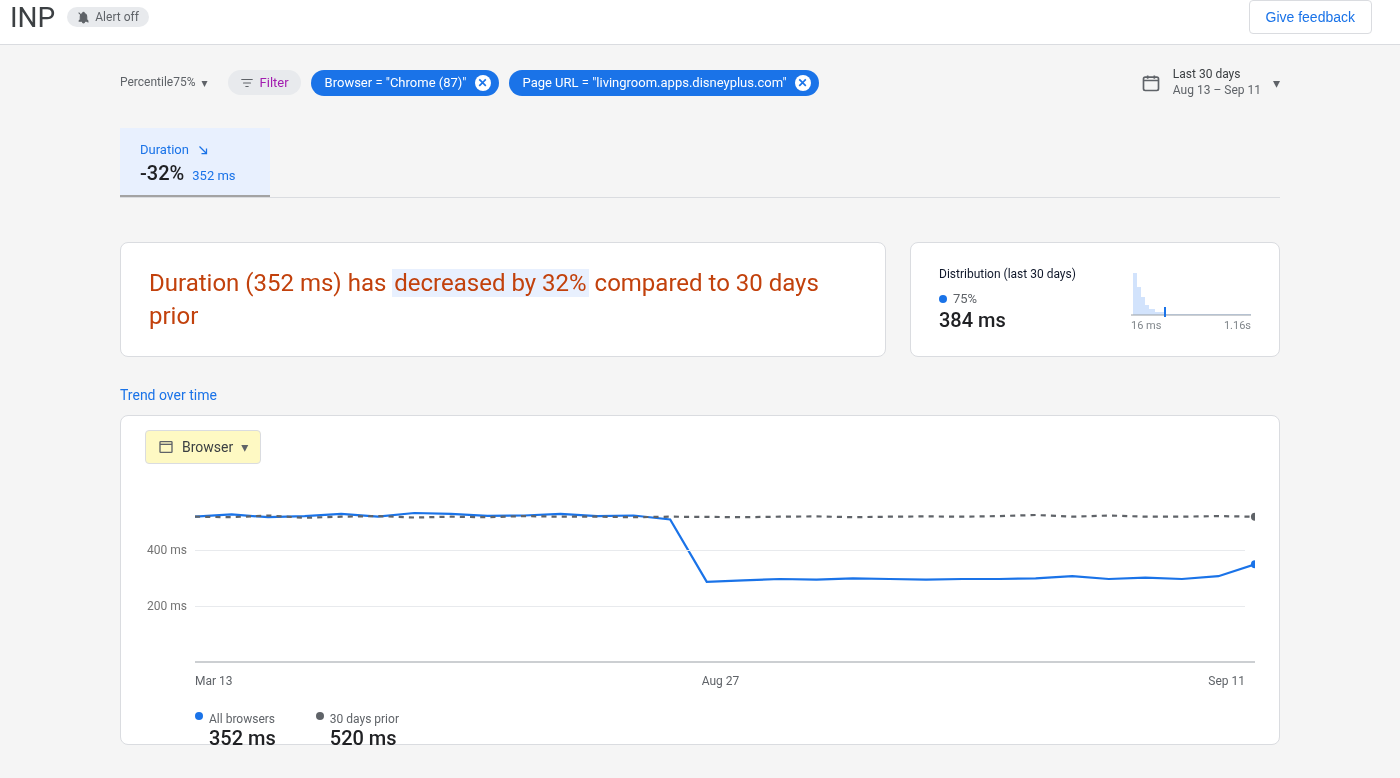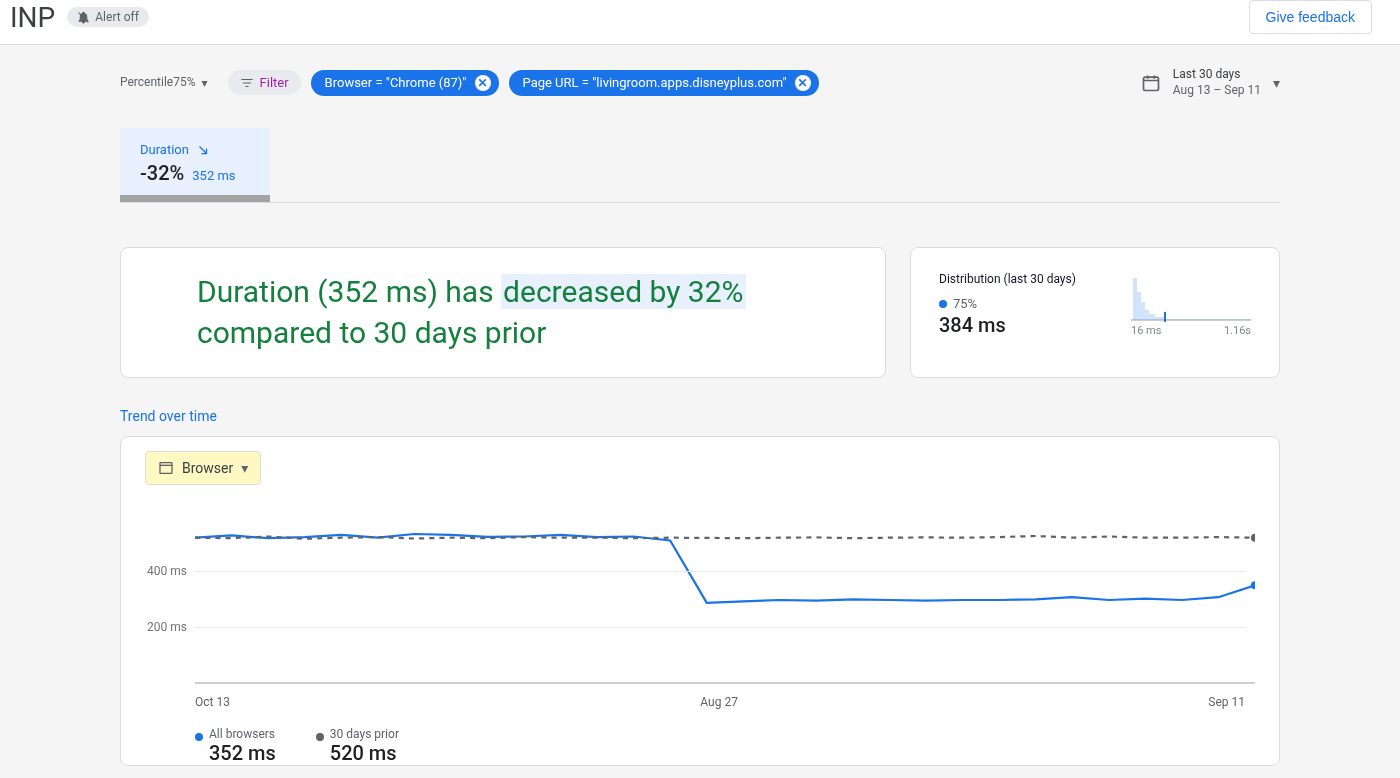--- a/index.html
+++ b/index.html
@@ -113,21 +113,21 @@
   .date-text .line1 { color: #3c4043; }
   .chev { color: #5f6368; }
 
   
   .tabrow {
     border-bottom: 1px solid #dadce0;
     display: flex;
   }
   .tab {
     background: #e8f0fe;
-    border-bottom: 7px solid #a3a3a3;
+    border-bottom: 2px solid #a3a3a3;
     padding: 14px 20px 10px 20px;
     min-width: 150px;
     cursor: pointer;
   }
   .tab-top {
     display: flex; align-items: center; gap: 8px;
     color: #1a73e8; font-size: 13px; margin-bottom: 4px;
   }
   .tab-bottom { display: flex; align-items: baseline; gap: 8px; }
   .tab-pct { font-size: 20px; font-weight: 500; color: #202124; }
@@ -136,24 +136,23 @@
   
   .cards { display: flex; gap: 24px; margin-top: 44px; }
   .card {
     background: #fff;
     border: 1px solid #dadce0;
     border-radius: 8px;
     padding: 24px 28px;
   }
   .summary-card { flex: 1; }
   .summary-text {
-    font-size: 30px;
+    font-size: 24px;
     line-height: 1.35;
-    color: #15803d;
-    margin-left: 48px;
+    color: #c2410c;
   }
   .highlight { background: #e8f0fe; padding: 0 2px; }
   .dist-card {
     width: 370px;
     display: flex;
     flex-direction: row;
     justify-content: space-between;
     gap: 20px;
   }
   .dist-left {}
@@ -213,21 +212,21 @@
     margin-left: 50px;
     padding-right: 10px;
   }
   .legend {
     display: flex;
     gap: 40px;
     margin-top: 18px;
     margin-left: 50px;
   }
   .legend-item {}
-  .legend-top { display: flex; align-items: flex-end; gap: 6px; font-size: 12px; color: #5f6368;}
+  .legend-top { display: flex; align-items: flex-start; gap: 6px; font-size: 12px; color: #5f6368; margin-top: 6px;}
   .legend-dot { width: 8px; height: 8px; border-radius: 50%; display: inline-block; }
   .legend-val { font-size: 20px; font-weight: 500; color: #202124; margin-left: 14px; }
   svg { display: block; }
 </style>
 </head>
 <body>
 
 <div class="page">
 
   <div class="top-header">
@@ -351,21 +350,21 @@
         <svg id="trend-svg" width="100%" height="170" viewBox="0 0 1040 170" preserveAspectRatio="none">
           <line x1="0" y1="168" x2="1040" y2="168" stroke="#9aa0a6" stroke-width="1"></line>
         <path d="M0.0 22.7 L35.9 20.4 L71.7 23.2 L107.6 22.1 L143.4 19.8 L179.3 22.7 L215.2 19.0 L251.0 19.8 L286.9 21.8 L322.8 21.5 L358.6 19.8 L394.5 22.1 L430.3 21.5 L466.2 25.5 L502.1 87.8 L537.9 86.4 L573.8 85.0 L609.7 85.6 L645.5 84.4 L681.4 85.0 L717.2 85.6 L753.1 85.0 L789.0 85.0 L824.8 84.4 L860.7 82.2 L896.6 85.0 L932.4 83.6 L968.3 85.0 L1004.1 82.2 L1040.0 70.3 " fill="none" stroke="#1a73e8" stroke-width="2.2"></path>
             <circle cx="1040" cy="70.26666666666667" r="4" fill="#1a73e8"></circle>
             <path d="M0.0 22.7 L35.9 23.2 L71.7 21.5 L107.6 23.8 L143.4 22.7 L179.3 22.1 L215.2 23.5 L251.0 22.7 L286.9 23.2 L322.8 22.1 L358.6 22.7 L394.5 22.7 L430.3 23.2 L466.2 22.7 L502.1 22.9 L537.9 23.2 L573.8 22.7 L609.7 22.4 L645.5 23.2 L681.4 22.7 L717.2 22.4 L753.1 22.7 L789.0 22.1 L824.8 21.0 L860.7 22.7 L896.6 21.5 L932.4 22.7 L968.3 22.7 L1004.1 22.1 L1040.0 22.7 " fill="none" stroke="#5f6368" stroke-width="2.2" stroke-dasharray="5,5"></path>
             <circle cx="1040" cy="22.666666666666657" r="4" fill="#5f6368"></circle>
           </svg>
       </div>
 
       <div class="xaxis">
-        <span>Oct 13</span>
+        <span>Mar 13</span>
         <span>Aug 27</span>
         <span>Sep 11</span>
       </div>
 
       <div class="legend">
         <div class="legend-item">
           <div class="legend-top">
             <span class="legend-dot" style="background:#1a73e8"></span>
             <span>All browsers</span>
           </div>

